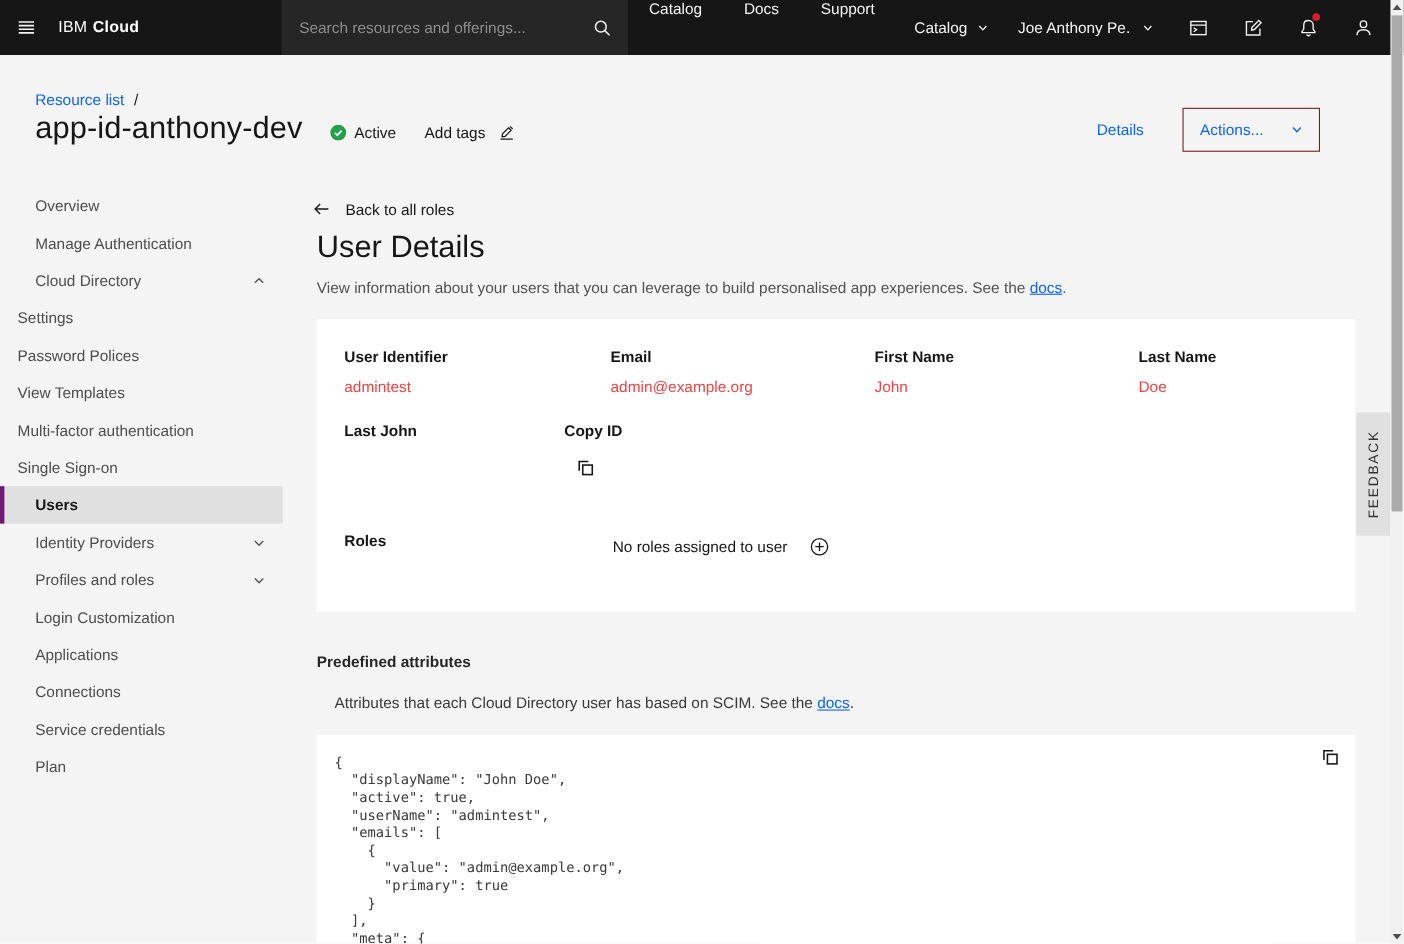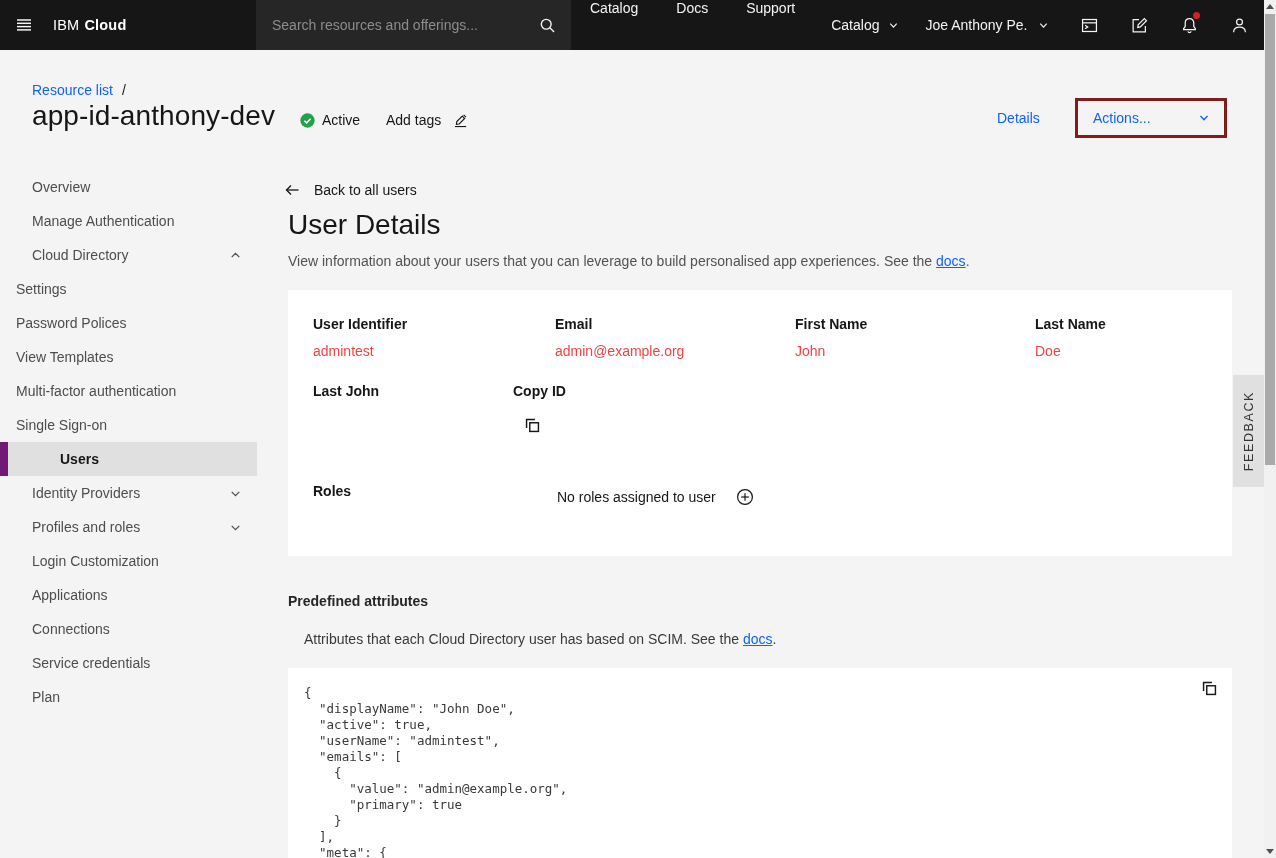--- a/index.html
+++ b/index.html
@@ -28,28 +28,28 @@
   .notif-dot { position:absolute; top:12px; right:14px; width:7px; height:7px; border-radius:50%; }
 
   
   .breadcrumb { position:absolute; left:32px; top:82px; font-size:14px; display:flex; gap:9px; }
   .breadcrumb a { color:#0f62fe; }
   .breadcrumb .sep { color:#161616; }
   .page-title { position:absolute; left:32px; top:100px; font-size:28px; font-weight:400; color:#161616; letter-spacing:.1px; }
   .status-badge { position:absolute; left:300px; top:112px; display:flex; align-items:center; gap:7px; font-size:14px; color:#161616; }
   .addtags-btn { position:absolute; left:386px; top:110px; gap:11px; font-size:14px; color:#161616; height:20px; }
   .details-link { position:absolute; left:997px; top:110px; font-size:14px; color:#0f62fe; }
-  .actions-dd { position:absolute; left:1075px; top:98px; width:152px; height:40px; border:3px solid #7f1d1d; color:#0f62fe; font-size:14px; display:flex; align-items:center; justify-content:space-between; padding:0 14px 0 15px; background:transparent; }
+  .actions-dd { position:absolute; left:1075px; top:98px; width:125px; height:40px; border:1px solid #7f1d1d; color:#0f62fe; font-size:14px; display:flex; align-items:center; justify-content:space-between; padding:0 14px 0 15px; background:transparent; }
 
   
   .sidebar { position:absolute; left:0; top:170px; width:257px; }
   .side-item { position:relative; width:257px; height:34px; display:flex; align-items:center; padding-left:32px; font-size:14px; color:#4d4d4d; cursor:pointer; }
   .side-item.sub { padding-left:16px; }
   .side-item .chev { position:absolute; right:15px; color:#525252; display:flex; }
-  .side-item.selected { background:#e0e0e0; border-left:8px solid #701a75; padding-left:52px; font-weight:700; color:#161616; }
+  .side-item.selected { background:#e0e0e0; border-left:4px solid #701a75; padding-left:28px; font-weight:700; color:#161616; }
 
   
   .back-row { position:absolute; left:283px; top:181px; gap:13px; font-size:14px; color:#161616; }
   .main-title { position:absolute; left:288px; top:209px; font-size:28px; font-weight:400; color:#161616; }
   .main-desc { position:absolute; left:288px; top:253px; font-size:14px; color:#525252; }
   .main-desc a, .pre-desc a { color:#0f62fe; text-decoration:underline; }
 
   .user-card { position:absolute; left:288px; top:290px; width:944px; height:266px; background:#ffffff; }
   .fld-label { position:absolute; font-size:14px; font-weight:700; color:#161616; }
   .fld-value { position:absolute; font-size:14px; color:#ef4444; }
@@ -268,21 +268,21 @@
       </div>
   </nav>
 
   <button class="back-row">
     <span>
       <svg width="18" height="18" viewBox="0 0 18 18" fill="none" stroke="#161616" stroke-width="1.3">
           <line x1="15.5" y1="9" x2="3.5" y2="9"></line>
           <polyline points="8,4.5 3.5,9 8,13.5"></polyline>
         </svg>
     </span>
-    <span>Back to all users</span>
+    <span>Back to all roles</span>
   </button>
 
   <h2 class="main-title">User Details</h2>
   <p class="main-desc"><span>View information about your users that you can leverage to build personalised app experiences. See the </span><a>docs</a><span>.</span></p>
 
   <section class="user-card">
     <span class="fld-label" style="left:25px;top:26px;">User Identifier</span>
     <span class="fld-label" style="left:267px;top:26px;">Email</span>
     <span class="fld-label" style="left:507px;top:26px;">First Name</span>
     <span class="fld-label" style="left:747px;top:26px;">Last Name</span>

